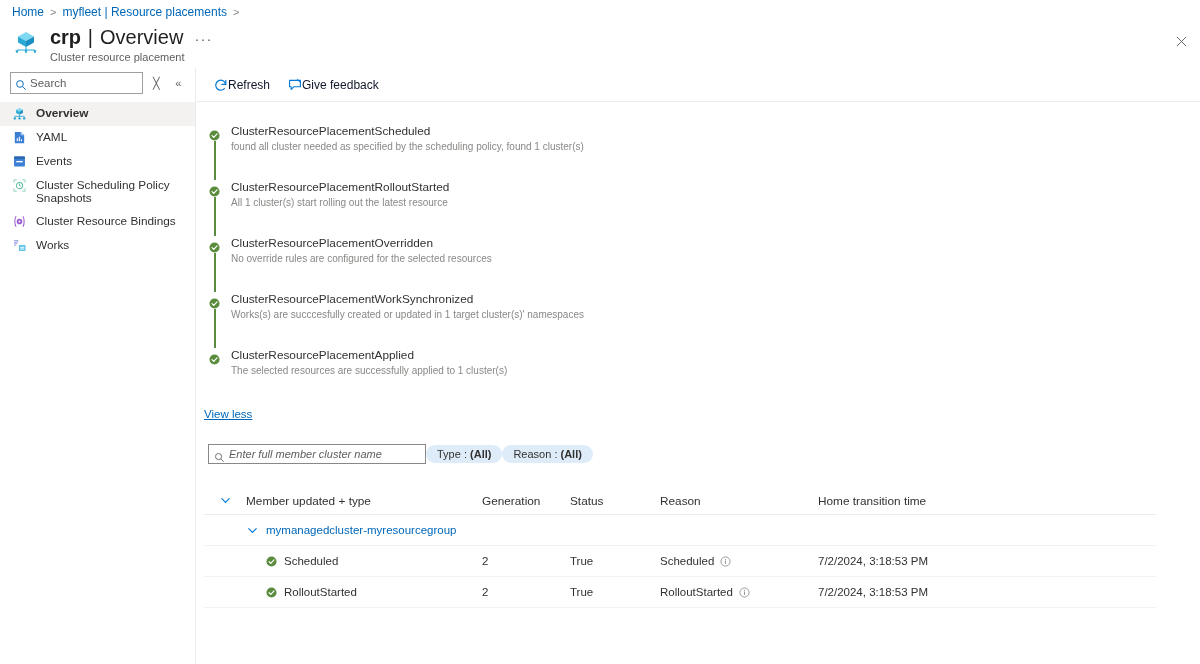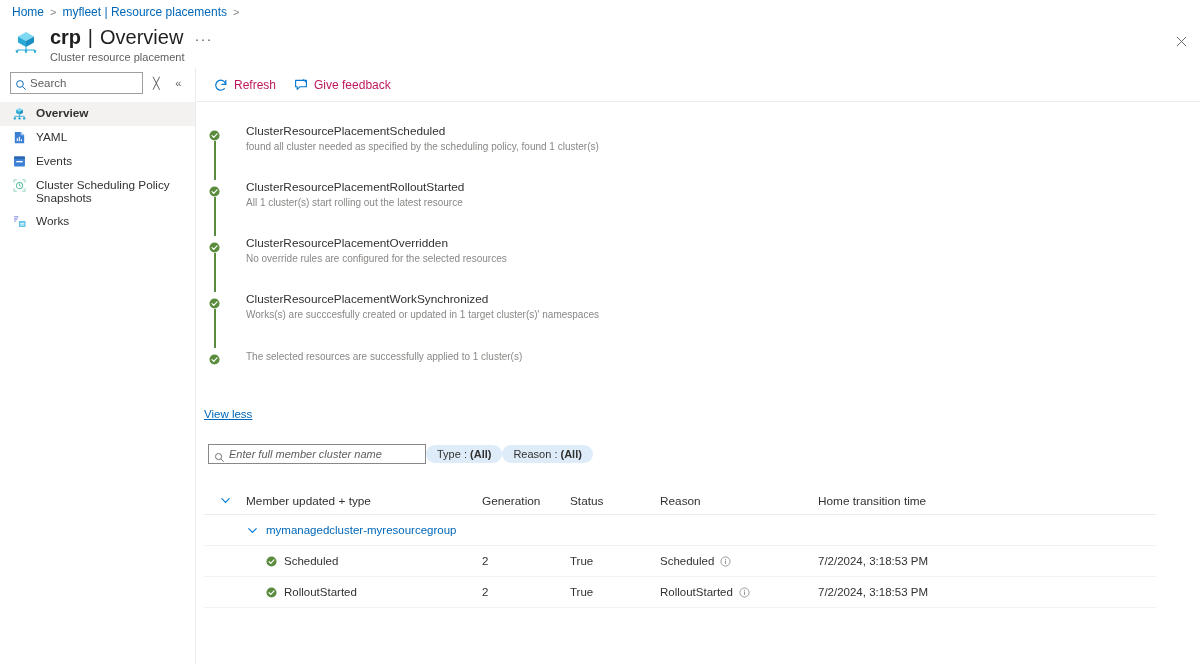--- a/index.html
+++ b/index.html
@@ -79,28 +79,28 @@
   .nav-ico { width:15px; height:15px; flex:none; margin-top:-1px; }
   .nav-label { padding-top:0px; }
 
   
   .main { position:absolute; left:196px; top:68px; right:0; bottom:0; background:#fff; }
   .toolbar {
     height:34px; display:flex; align-items:center; gap:2px;
     padding-left:10px; border-bottom:1px solid #edebe9;
   }
   .tb-btn {
-    display:flex; align-items:center; gap:6px;
-    padding:4px 8px; font-size:12px; color:#be185d; cursor:pointer;
+    display:flex; align-items:center; 
+    padding:4px 8px; font-size:12px; color:#0f172a; cursor:pointer;
   }
   .tb-ico { width:14px; height:14px; color:#0078d4; flex:none; }
 
   
   .timeline { position:relative; padding:22px 0 0 8px; }
-  .tl-item { position:relative; display:flex; gap:16px; height:56px; }
+  .tl-item { position:relative; display:flex; gap:1px; height:56px; }
   .tl-gutter { width:26px; position:relative; flex:none; }
   .tl-dot {
     position:absolute; left:5px; top:3px; width:11px; height:11px;
   }
   .tl-line {
     position:absolute; left:10px; top:17px; width:1.6px; height:39px;
     background:#5b8c3e;
   }
   .tl-item:last-child .tl-line { display:none; }
   .tl-body { padding-top:-2px; }
@@ -263,20 +263,30 @@
         <span class="nav-ico">
           <svg viewBox="0 0 16 16" width="15" height="15">
             <path d="M2 2 h3 M2 2 v3 M14 2 h-3 M14 2 v3 M2 14 h3 M2 14 v-3 M14 14 h-3 M14 14 v-3" stroke="#9ed7c4" stroke-width="1.1" fill="none"></path>
             <circle cx="8" cy="8" r="3.3" stroke="#5bbd9e" stroke-width="1.1" fill="none"></circle>
             <path d="M8 6 V8 L9.4 8.9" stroke="#5bbd9e" stroke-width="1" fill="none"></path>
           </svg>
         </span>
         <span class="nav-label">Cluster Scheduling Policy Snapshots</span>
       </div>
 
+      <div class="nav-item">
+        <span class="nav-ico">
+          <svg viewBox="0 0 16 16" width="15" height="15">
+            <path d="M4.4 2.4 C2.6 4.6 2.6 11.4 4.4 13.6 M11.6 2.4 C13.4 4.6 13.4 11.4 11.6 13.6" stroke="#9b59d0" stroke-width="1.1" fill="none"></path>
+            <circle cx="8" cy="8" r="3" fill="#9b59d0"></circle>
+            <circle cx="8" cy="8" r="1.1" fill="#fff"></circle>
+          </svg>
+        </span>
+        <span class="nav-label">Cluster Resource Bindings</span>
+      </div>
 
       <div class="nav-item">
         <span class="nav-ico">
           <svg viewBox="0 0 16 16" width="15" height="15">
             <rect x="7.4" y="7.4" width="7" height="6.4" rx="0.7" fill="#5fc4e8"></rect>
             <rect x="8.8" y="9.4" width="4.2" height="1" fill="#fff"></rect>
             <rect x="8.8" y="11.2" width="4.2" height="1" fill="#fff"></rect>
             <path d="M2.2 3 h3.6 M2.2 5.2 h3.6 M2.2 7.4 h2.4" stroke="#8a8ee0" stroke-width="1.1"></path>
             <path d="M5.4 2.2 L6.6 3 L5.4 3.8" stroke="#8a8ee0" stroke-width=".9" fill="none"></path>
           </svg>
@@ -382,20 +392,21 @@
         <div class="tl-gutter">
           <span class="tl-dot">
             <svg viewBox="0 0 12 12" width="11" height="11">
               <circle cx="6" cy="6" r="5.5" fill="#5b8c3e"></circle>
               <path d="M3.3 6.2 L5.2 8 L8.8 4.2" stroke="#fff" stroke-width="1.3" fill="none" stroke-linecap="round" stroke-linejoin="round"></path>
             </svg>
           </span>
           <span class="tl-line"></span>
         </div>
         <div class="tl-body">
+          <div class="tl-title">ClusterResourcePlacementApplied</div>
           <div class="tl-desc">The selected resources are successfully applied to 1 cluster(s)</div>
         </div>
       </div>
 
 
     </div>
 
     <a class="view-less">View less</a>
 
     

